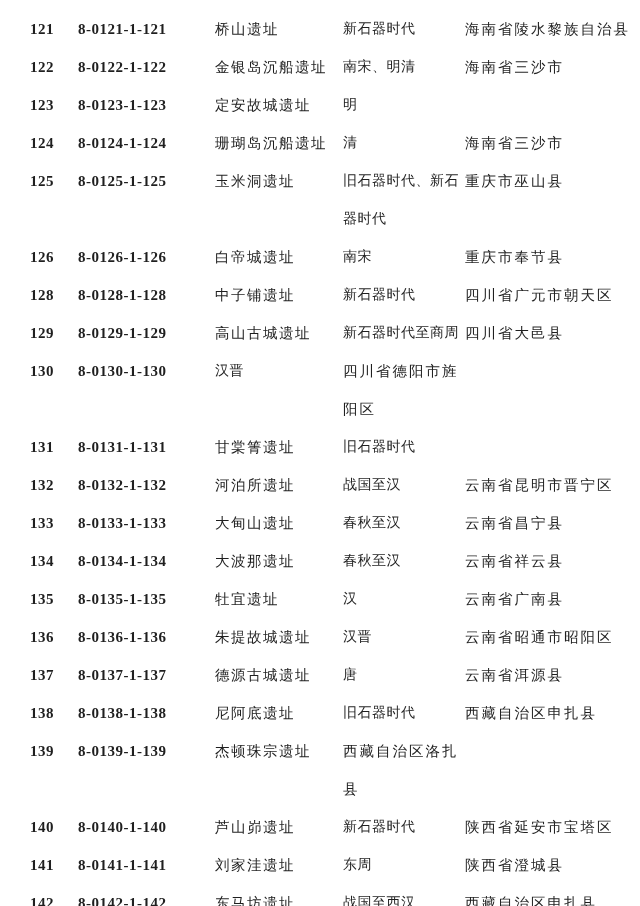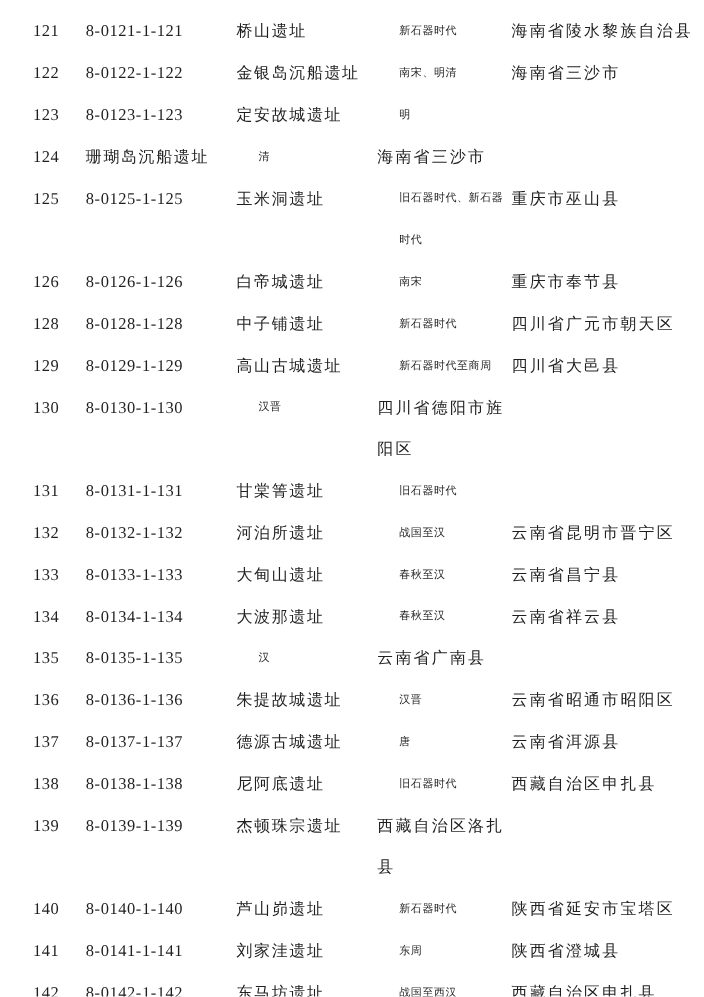--- a/index.html
+++ b/index.html
@@ -23,23 +23,24 @@
   .cell {
     line-height: 38px;
     font-size: 14.5px;
     letter-spacing: 2px;
     white-space: normal;
   }
   .cell.num, .cell.code {
     font-size: 15px;
     letter-spacing: 0.5px;
     font-family: "Liberation Serif", "DejaVu Serif", serif;
+    font-weight: bold;
   }
   .cell.name { letter-spacing: 1.5px; padding-right: 6px; }
-  .cell.era  { font-size: 10px; letter-spacing: 0.5px; padding-right: 6px; margin-left: 20px; }
+  .cell.era  { font-size: 14px; letter-spacing: 0.5px; padding-right: 6px; }
   .cell.loc  { letter-spacing: 2px; }
 </style>
 </head>
 <body>
 
 <div class="doc-table">
 
     <div class="row">
       <div class="cell num">121</div>
       <div class="cell code">8-0121-1-121</div>
@@ -58,20 +59,21 @@
 
     <div class="row">
       <div class="cell num">123</div>
       <div class="cell code">8-0123-1-123</div>
       <div class="cell name">定安故城遗址</div>
       <div class="cell era">明</div>
     </div>
 
     <div class="row">
       <div class="cell num">124</div>
+      <div class="cell code">8-0124-1-124</div>
       <div class="cell name">珊瑚岛沉船遗址</div>
       <div class="cell era">清</div>
       <div class="cell loc">海南省三沙市</div>
     </div>
 
     <div class="row">
       <div class="cell num">125</div>
       <div class="cell code">8-0125-1-125</div>
       <div class="cell name">玉米洞遗址</div>
       <div class="cell era">旧石器时代、新石器时代</div>
@@ -137,20 +139,21 @@
       <div class="cell num">134</div>
       <div class="cell code">8-0134-1-134</div>
       <div class="cell name">大波那遗址</div>
       <div class="cell era">春秋至汉</div>
       <div class="cell loc">云南省祥云县</div>
     </div>
 
     <div class="row">
       <div class="cell num">135</div>
       <div class="cell code">8-0135-1-135</div>
+      <div class="cell name">牡宜遗址</div>
       <div class="cell era">汉</div>
       <div class="cell loc">云南省广南县</div>
     </div>
 
     <div class="row">
       <div class="cell num">136</div>
       <div class="cell code">8-0136-1-136</div>
       <div class="cell name">朱提故城遗址</div>
       <div class="cell era">汉晋</div>
       <div class="cell loc">云南省昭通市昭阳区</div>

